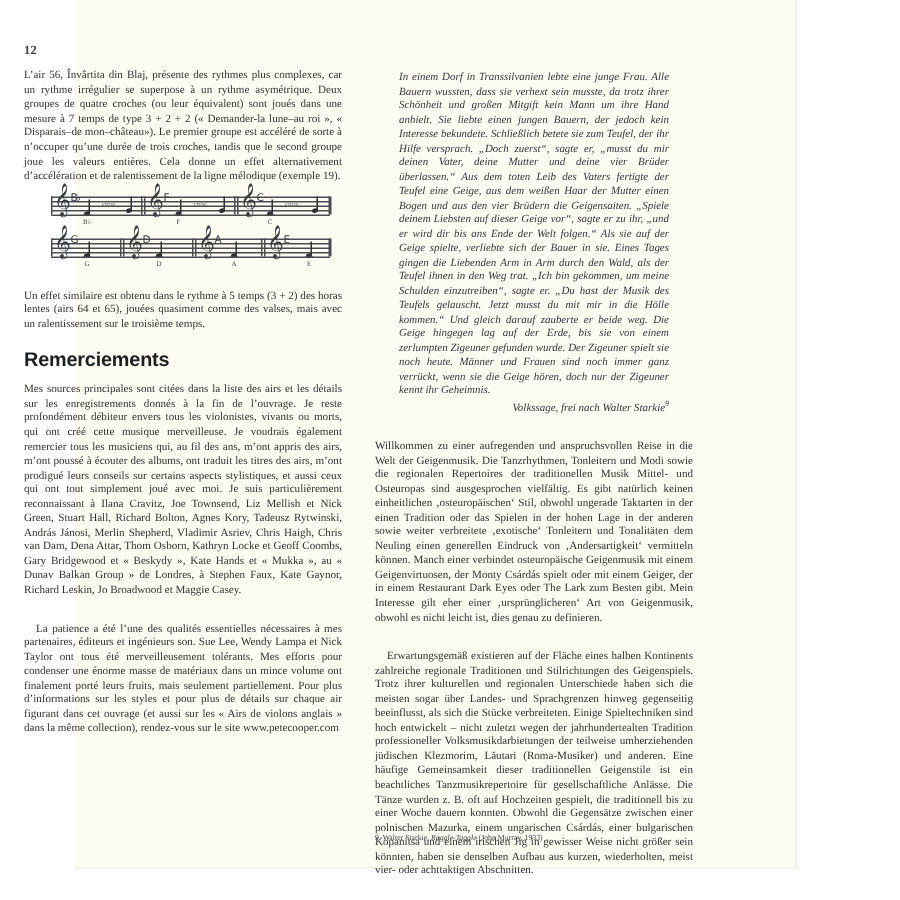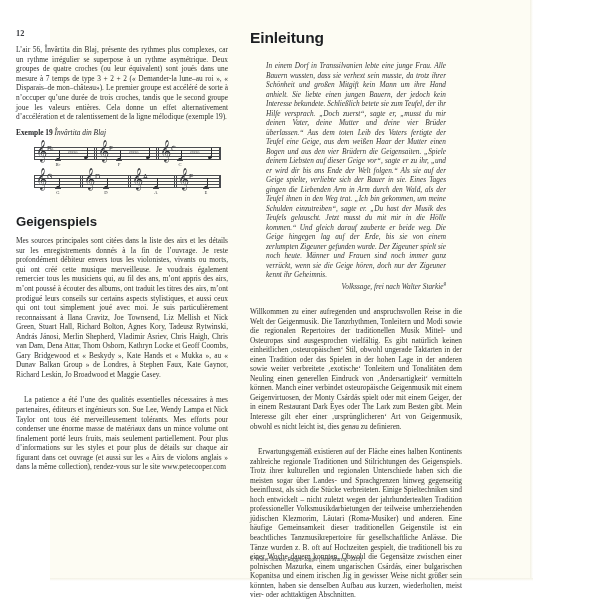--- a/index.html
+++ b/index.html
@@ -213,24 +213,20 @@
 <div id="page-sheet"></div>
 <div id="page-shadow-right"></div>
 <div id="page-shadow-bottom"></div>
 
 <div class="col" id="col-left">
 
   <div class="folio">12</div>
 
   <p class="body">L’air 56, Învârtita din Blaj, présente des rythmes plus complexes, car un rythme irrégulier se superpose à un rythme asymétrique. Deux groupes de quatre croches (ou leur équivalent) sont joués dans une mesure à 7 temps de type 3 + 2 + 2 (« Demander-la lune–au roi », « Disparais–de mon–château»). Le premier groupe est accéléré de sorte à n’occuper qu’une durée de trois croches, tandis que le second groupe joue les valeurs entières. Cela donne un effet alternativement d’accélération et de ralentissement de la ligne mélodique (exemple 19).</p>
 
-  <div class="caption">
-    <b>Exemple 19</b>
-    <i>Învârtita din Blaj</i>
-  </div>
 
   <div id="music-example">
 
     <div class="staff-row r1">
       <div class="staff-lines">
         <i></i>
           <i></i>
           <i></i>
           <i></i>
           <i></i>
@@ -313,31 +309,31 @@
 
       <span class="clef" style="left:162px;">𝄞</span>
       <span class="keysig" style="left:173px;">E</span>
       <span class="notehead" style="left:188px; top:15.5px;"></span>
       <span class="stem" style="left:191.4px; top:7.5px;"></span>
       <span class="ledger" style="left:186.5px; top:17.5px;"></span>
       <span class="chordlabel" style="left:190px;">E</span>
     </div>
   </div>
 
-
-  <h2 class="section">Geigenspiels</h2>
+  <p class="body">Un effet similaire est obtenu dans le rythme à 5 temps (3 + 2) des horas lentes (airs 64 et 65), jouées quasiment comme des valses, mais avec un ralentissement sur le troisième temps.</p>
+
+  <h2 class="section">Remerciements</h2>
 
   <p class="body">Mes sources principales sont citées dans la liste des airs et les détails sur les enregistrements donnés à la fin de l’ouvrage. Je reste profondément débiteur envers tous les violonistes, vivants ou morts, qui ont créé cette musique merveilleuse. Je voudrais également remercier tous les musiciens qui, au fil des ans, m’ont appris des airs, m’ont poussé à écouter des albums, ont traduit les titres des airs, m’ont prodigué leurs conseils sur certains aspects stylistiques, et aussi ceux qui ont tout simplement joué avec moi. Je suis particulièrement reconnaissant à Ilana Cravitz, Joe Townsend, Liz Mellish et Nick Green, Stuart Hall, Richard Bolton, Agnes Kory, Tadeusz Rytwinski, András Jánosi, Merlin Shepherd, Vladimir Asriev, Chris Haigh, Chris van Dam, Dena Attar, Thom Osborn, Kathryn Locke et Geoff Coombs, Gary Bridgewood et « Beskydy », Kate Hands et « Mukka », au « Dunav Balkan Group » de Londres, à Stephen Faux, Kate Gaynor, Richard Leskin, Jo Broadwood et Maggie Casey.</p>
 
   <p class="body gap"><span>La patience a été l’une des qualités essentielles nécessaires à mes partenaires, éditeurs et ingénieurs son. Sue Lee, Wendy Lampa et Nick Taylor ont tous été merveilleusement tolérants. Mes efforts pour condenser une énorme masse de matériaux dans un mince volume ont finalement porté leurs fruits, mais seulement partiellement. Pour plus d’informations sur les styles et pour plus de détails sur chaque air figurant dans cet ouvrage (et aussi sur les « Airs de violons anglais » dans la même collection), rendez-vous sur le site </span><span class="url">www.petecooper.com</span></p>
 </div>
 
 <div class="col" id="col-right">
 
-  <h2 class="section head-einleitung">Einleitung</h2>
 
   <p class="lede"><span>In einem Dorf in Transsilvanien lebte eine junge Frau. Alle Bauern wussten, dass sie verhext sein musste, da trotz ihrer Schönheit und großen Mitgift kein Mann um ihre Hand anhielt. Sie liebte einen jungen Bauern, der jedoch kein Interesse bekundete. Schließlich betete sie zum Teufel, der ihr Hilfe versprach. „Doch zuerst“, sagte er, „musst du mir deinen Vater, deine Mutter und deine vier Brüder überlassen.“ Aus dem toten Leib des Vaters fertigte der Teufel eine Geige, aus dem weißen Haar der Mutter einen Bogen und aus den vier Brüdern die Geigensaiten. „Spiele deinem Liebsten auf dieser Geige vor“, sagte er zu ihr, „und er wird dir bis ans Ende der Welt folgen.“ Als sie auf der Geige spielte, verliebte sich der Bauer in sie. Eines Tages gingen die Liebenden Arm in Arm durch den Wald, als der Teufel ihnen in den Weg trat. „Ich bin gekommen, um meine Schulden einzutreiben“, sagte er. „Du hast der Musik des Teufels gelauscht. Jetzt musst du mit mir in die Hölle kommen.“ Und gleich darauf zauberte er beide weg. Die Geige hingegen lag auf der Erde, bis sie von einem zerlumpten Zigeuner gefunden wurde. Der Zigeuner spielt sie noch heute. Männer und Frauen sind noch immer ganz verrückt, wenn sie die Geige hören, doch nur der Zigeuner kennt ihr Geheimnis.</span><span class="attrib"><span>Volkssage, frei nach Walter Starkie</span><sup>9</sup></span></p>
 
   <p class="body gap">Willkommen zu einer aufregenden und anspruchsvollen Reise in die Welt der Geigenmusik. Die Tanzrhythmen, Tonleitern und Modi sowie die regionalen Repertoires der traditionellen Musik Mittel- und Osteuropas sind ausgesprochen vielfältig. Es gibt natürlich keinen einheitlichen ‚osteuropäischen‘ Stil, obwohl ungerade Taktarten in der einen Tradition oder das Spielen in der hohen Lage in der anderen sowie weiter verbreitete ‚exotische‘ Tonleitern und Tonalitäten dem Neuling einen generellen Eindruck von ‚Andersartigkeit‘ vermitteln können. Manch einer verbindet osteuropäische Geigenmusik mit einem Geigenvirtuosen, der Monty Csárdás spielt oder mit einem Geiger, der in einem Restaurant Dark Eyes oder The Lark zum Besten gibt. Mein Interesse gilt eher einer ‚ursprünglicheren‘ Art von Geigenmusik, obwohl es nicht leicht ist, dies genau zu definieren.</p>
   <p class="body">Erwartungsgemäß existieren auf der Fläche eines halben Kontinents zahlreiche regionale Traditionen und Stilrichtungen des Geigenspiels. Trotz ihrer kulturellen und regionalen Unterschiede haben sich die meisten sogar über Landes- und Sprachgrenzen hinweg gegenseitig beeinflusst, als sich die Stücke verbreiteten. Einige Spieltechniken sind hoch entwickelt – nicht zuletzt wegen der jahrhundertealten Tradition professioneller Volksmusikdarbietungen der teilweise umherziehenden jüdischen Klezmorim, Lăutari (Roma-Musiker) und anderen. Eine häufige Gemeinsamkeit dieser traditionellen Geigenstile ist ein beachtliches Tanzmusikrepertoire für gesellschaftliche Anlässe. Die Tänze wurden z. B. oft auf Hochzeiten gespielt, die traditionell bis zu einer Woche dauern konnten. Obwohl die Gegensätze zwischen einer polnischen Mazurka, einem ungarischen Csárdás, einer bulgarischen Kopanitsa und einem irischen Jig in gewisser Weise nicht größer sein könnten, haben sie denselben Aufbau aus kurzen, wiederholten, meist vier- oder achttaktigen Abschnitten.</p>
   <p class="body">Um einen ‚neuen‘ Geigenstil zu beherrschen, braucht man wie beim Erlernen einer Sprache viele Jahre, in denen man lernen, zuhören, üben und reisen muss. Eine Analyse aller hier erwähnten Traditionen würde den Rahmen dieser kurzen Übersicht sprengen. Darüber hinaus bin ich alles andere als ein Experte für eine, geschweige denn all diese Stilrichtungen. Es</p>
 </div>
 
 <div class="footnote-wrap">
   <p class="footnote"><span>9.</span>

